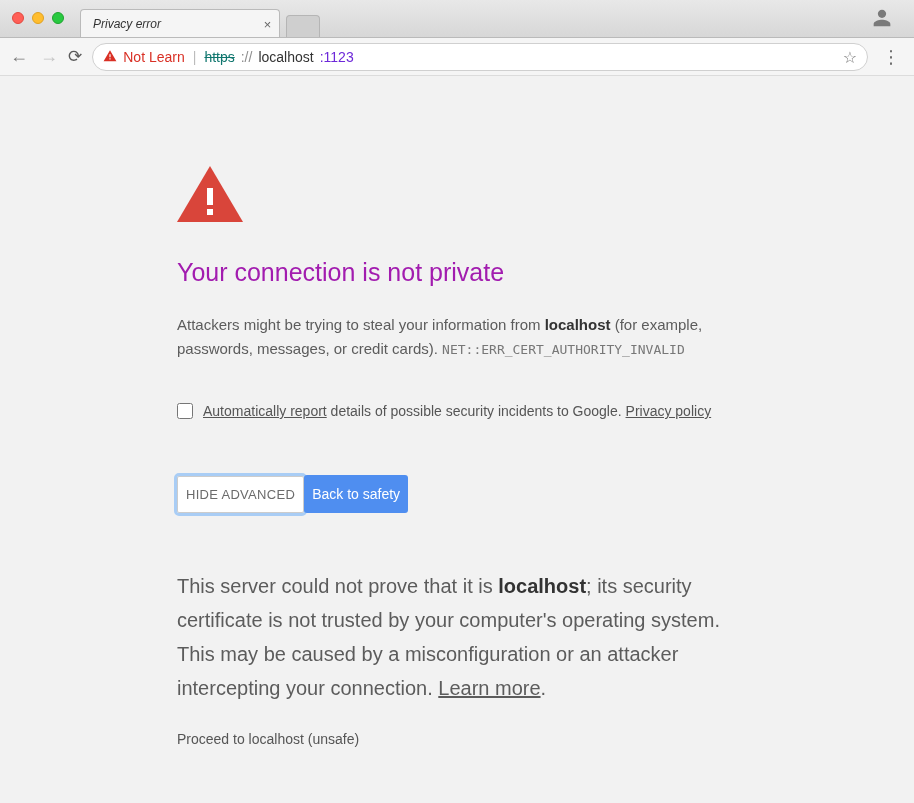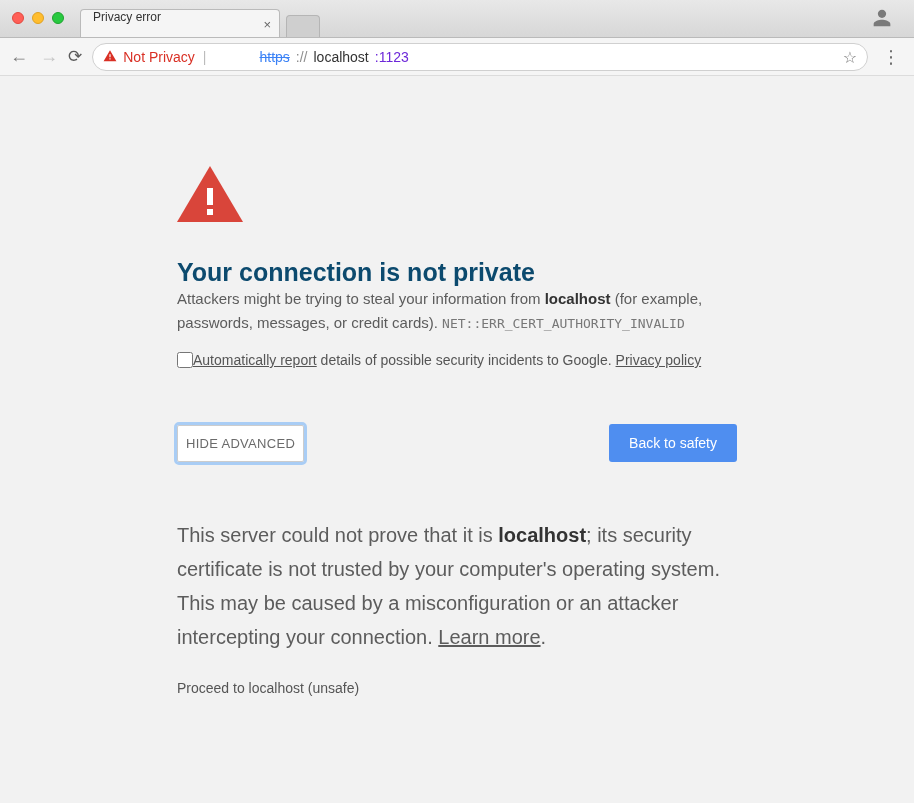--- a/index.html
+++ b/index.html
@@ -36,24 +36,25 @@
     display:flex; align-items:flex-end; margin-left:80px; height:100%;
   }
   .tab {
     position:relative;
     height:28px;
     background:#f5f5f5;
     border:1px solid #bababa;
     border-bottom:none;
     border-radius:4px 4px 0 0;
     padding:0 30px 0 12px;
-    display:flex; 
+    display:flex; align-items:center;
     font-size:12px;
     color:#333;
     min-width:200px;
+    font-style:italic;
   }
   .tab-close {
     position:absolute; right:8px; top:50%; transform:translateY(-50%);
     font-size:13px; color:#666; cursor:pointer;
   }
   .tab-ghost {
     width:34px; height:22px;
     background:#cfcfcf;
     border:1px solid #b5b5b5;
     border-bottom:none;
@@ -89,21 +90,21 @@
     font-size:14px;
     color:#333;
     gap:6px;
     position:relative;
   }
   .omnibox .warn-tri {
     color:#d93025; font-size:14px; line-height:1;
   }
   .omnibox .not-secure { color:#d93025; }
   .omnibox .sep { color:#bcbcbc; padding:0 2px; }
-  .omnibox .https-strike { color:#3b82f6; text-decoration:line-through;margin-left:45px; }
+  .omnibox .https-strike { color:#0f766e; text-decoration:line-through; }
   .omnibox .scheme-rest { color:#8e8e8e; }
   .omnibox .host { color:#333; }
   .omnibox .port { color:#6d28d9; }
   .omnibox .star {
     position:absolute; right:10px; top:50%; transform:translateY(-50%);
     color:#777; font-size:16px;
   }
   .menu-dots { color:#666; font-size:18px; padding:0 4px; }
 
   
@@ -117,67 +118,68 @@
     margin:0 auto;
     padding:90px 20px 40px 20px;
     color:#555;
   }
   .red-tri {
     width:66px; height:56px;
     margin-bottom:32px;
   }
   h1 {
     font-size:25px;
-    font-weight:700;
-    color:#0c4a6e;
+    font-weight:400;
+    color:#a21caf;
+    margin-bottom:26px;
   }
   .body-text {
     font-size:15px;
     line-height:1.6;
     color:#5c5c5c;
     margin-bottom:10px;
   }
   .body-text strong { color:#333; font-weight:600; }
   .err-code {
     font-family: Menlo, Consolas, monospace;
     font-size:13px;
     color:#777;
   }
   .report-row {
-    margin-top:17px;
-    display:flex; align-items:center; 
+    margin-top:42px;
+    display:flex; align-items:center; gap:10px;
     font-size:14px;
     color:#555;
   }
   .report-row input[type=checkbox] {
     width:16px; height:16px;
   }
   .u { text-decoration:underline; cursor:pointer; }
 
   .btn-row {
     margin-top:56px;
-    display:flex; justify-content:space-between; align-items:center;
+    display:flex; justify-content:flex-start; align-items:center;
   }
   .btn-advanced {
     background:#fff;
     border:1px solid #ccc;
     padding:10px 8px;
     font-size:13px;
     color:#6b6b6b;
     letter-spacing:.3px;
     outline:3px solid #a9cdf5;
     outline-offset:0;
     border-radius:2px;
     cursor:pointer;
   }
   .btn-safety {
     background:#4f8ef0;
     color:#fff;
     border:none;
-    padding:11px 20px;
+    padding:11px 8px;
     font-size:14px;
     border-radius:3px;
     cursor:pointer;
   }
 
   .advanced-block {
     margin-top:56px;
     font-size:20px;
     line-height:1.7;
     color:#5c5c5c;
@@ -223,21 +225,21 @@
     <span class="fwd">→</span>
   </div>
   <span class="reload">⟳</span>
 
   <div class="omnibox">
     <span class="warn-tri">
       <svg width="14" height="14" viewBox="0 0 24 24" fill="#d93025">
           <path d="M1 21h22L12 2 1 21zm12-3h-2v-2h2v2zm0-4h-2V9h2v5z"></path>
         </svg>
     </span>
-    <span class="not-secure">Not Privacy</span>
+    <span class="not-secure">Not Learn</span>
     <span class="sep">|</span>
     <span class="https-strike">https</span>
       <span class="scheme-rest">://</span>
       <span class="host">localhost</span>
       <span class="port">:1123</span>
     <span class="star">☆</span>
   </div>
 
   <span class="menu-dots">⋮</span>
 </div>

